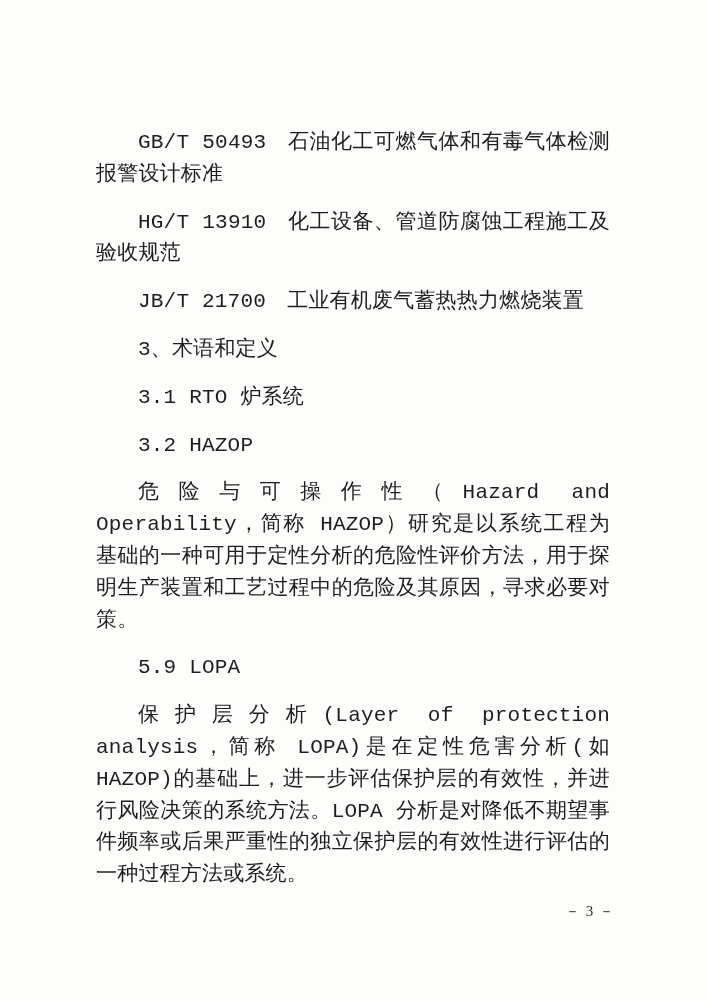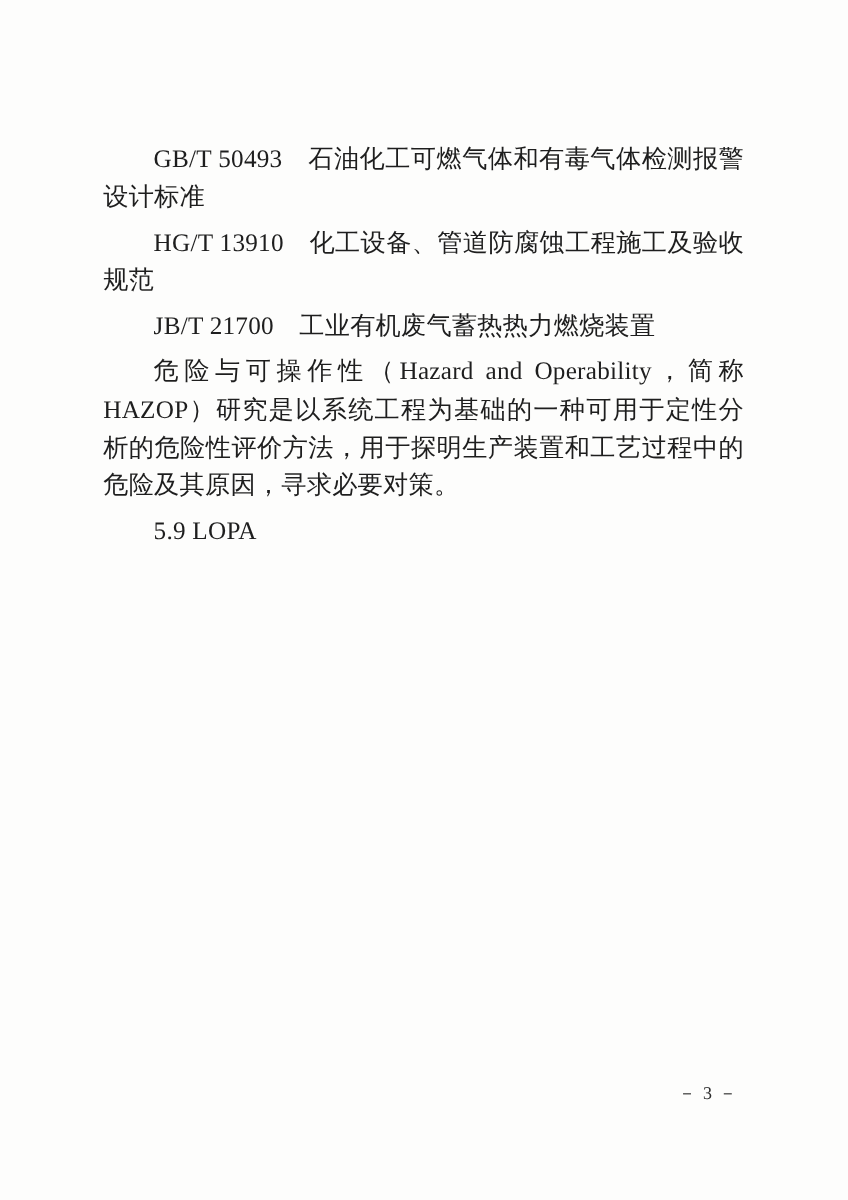--- a/index.html
+++ b/index.html
@@ -15,47 +15,52 @@
     color: #1e1e1e;
     font-family: "Liberation Serif", "DejaVu Serif", serif;
   }
   .page {
     position: absolute;
     left: 80px;
     top: 111px;
     width: 546px;
   }
   .para {
-    margin: 6px;
+    margin: 16px;
     font-size: 21px;
     line-height: 31.8px;
     text-align: justify;
     text-justify: inter-ideograph;
     text-indent: 2em;
     letter-spacing: 0.2px;
     word-break: break-word;
+    font-family: Liberation Mono, monospace;
   }
   .page-number {
     position: absolute;
     top: 902px;
     right: 92px;
     font-size: 15px;
     letter-spacing: 1px;
     color: #2b2b2b;
     font-family: "Liberation Serif", "DejaVu Serif", serif;
   }
 </style>
 </head>
 <body>
 
 <div class="page">
   <p class="para">GB/T 50493　石油化工可燃气体和有毒气体检测报警设计标准</p>
   <p class="para">HG/T 13910　化工设备、管道防腐蚀工程施工及验收规范</p>
   <p class="para">JB/T 21700　工业有机废气蓄热热力燃烧装置</p>
 
+  <p class="para">3、术语和定义</p>
 
+  <p class="para">3.1 RTO 炉系统</p>
 
+  <p class="para">3.2 HAZOP</p>
   <p class="para">危险与可操作性（Hazard and Operability，简称 HAZOP）研究是以系统工程为基础的一种可用于定性分析的危险性评价方法，用于探明生产装置和工艺过程中的危险及其原因，寻求必要对策。</p>
 
   <p class="para">5.9 LOPA</p>
+  <p class="para">保护层分析(Layer of protection analysis，简称 LOPA)是在定性危害分析(如 HAZOP)的基础上，进一步评估保护层的有效性，并进行风险决策的系统方法。LOPA 分析是对降低不期望事件频率或后果严重性的独立保护层的有效性进行评估的一种过程方法或系统。</p>
 </div>
 
 <div class="page-number">－ 3 －</div>
 
 </body></html>

